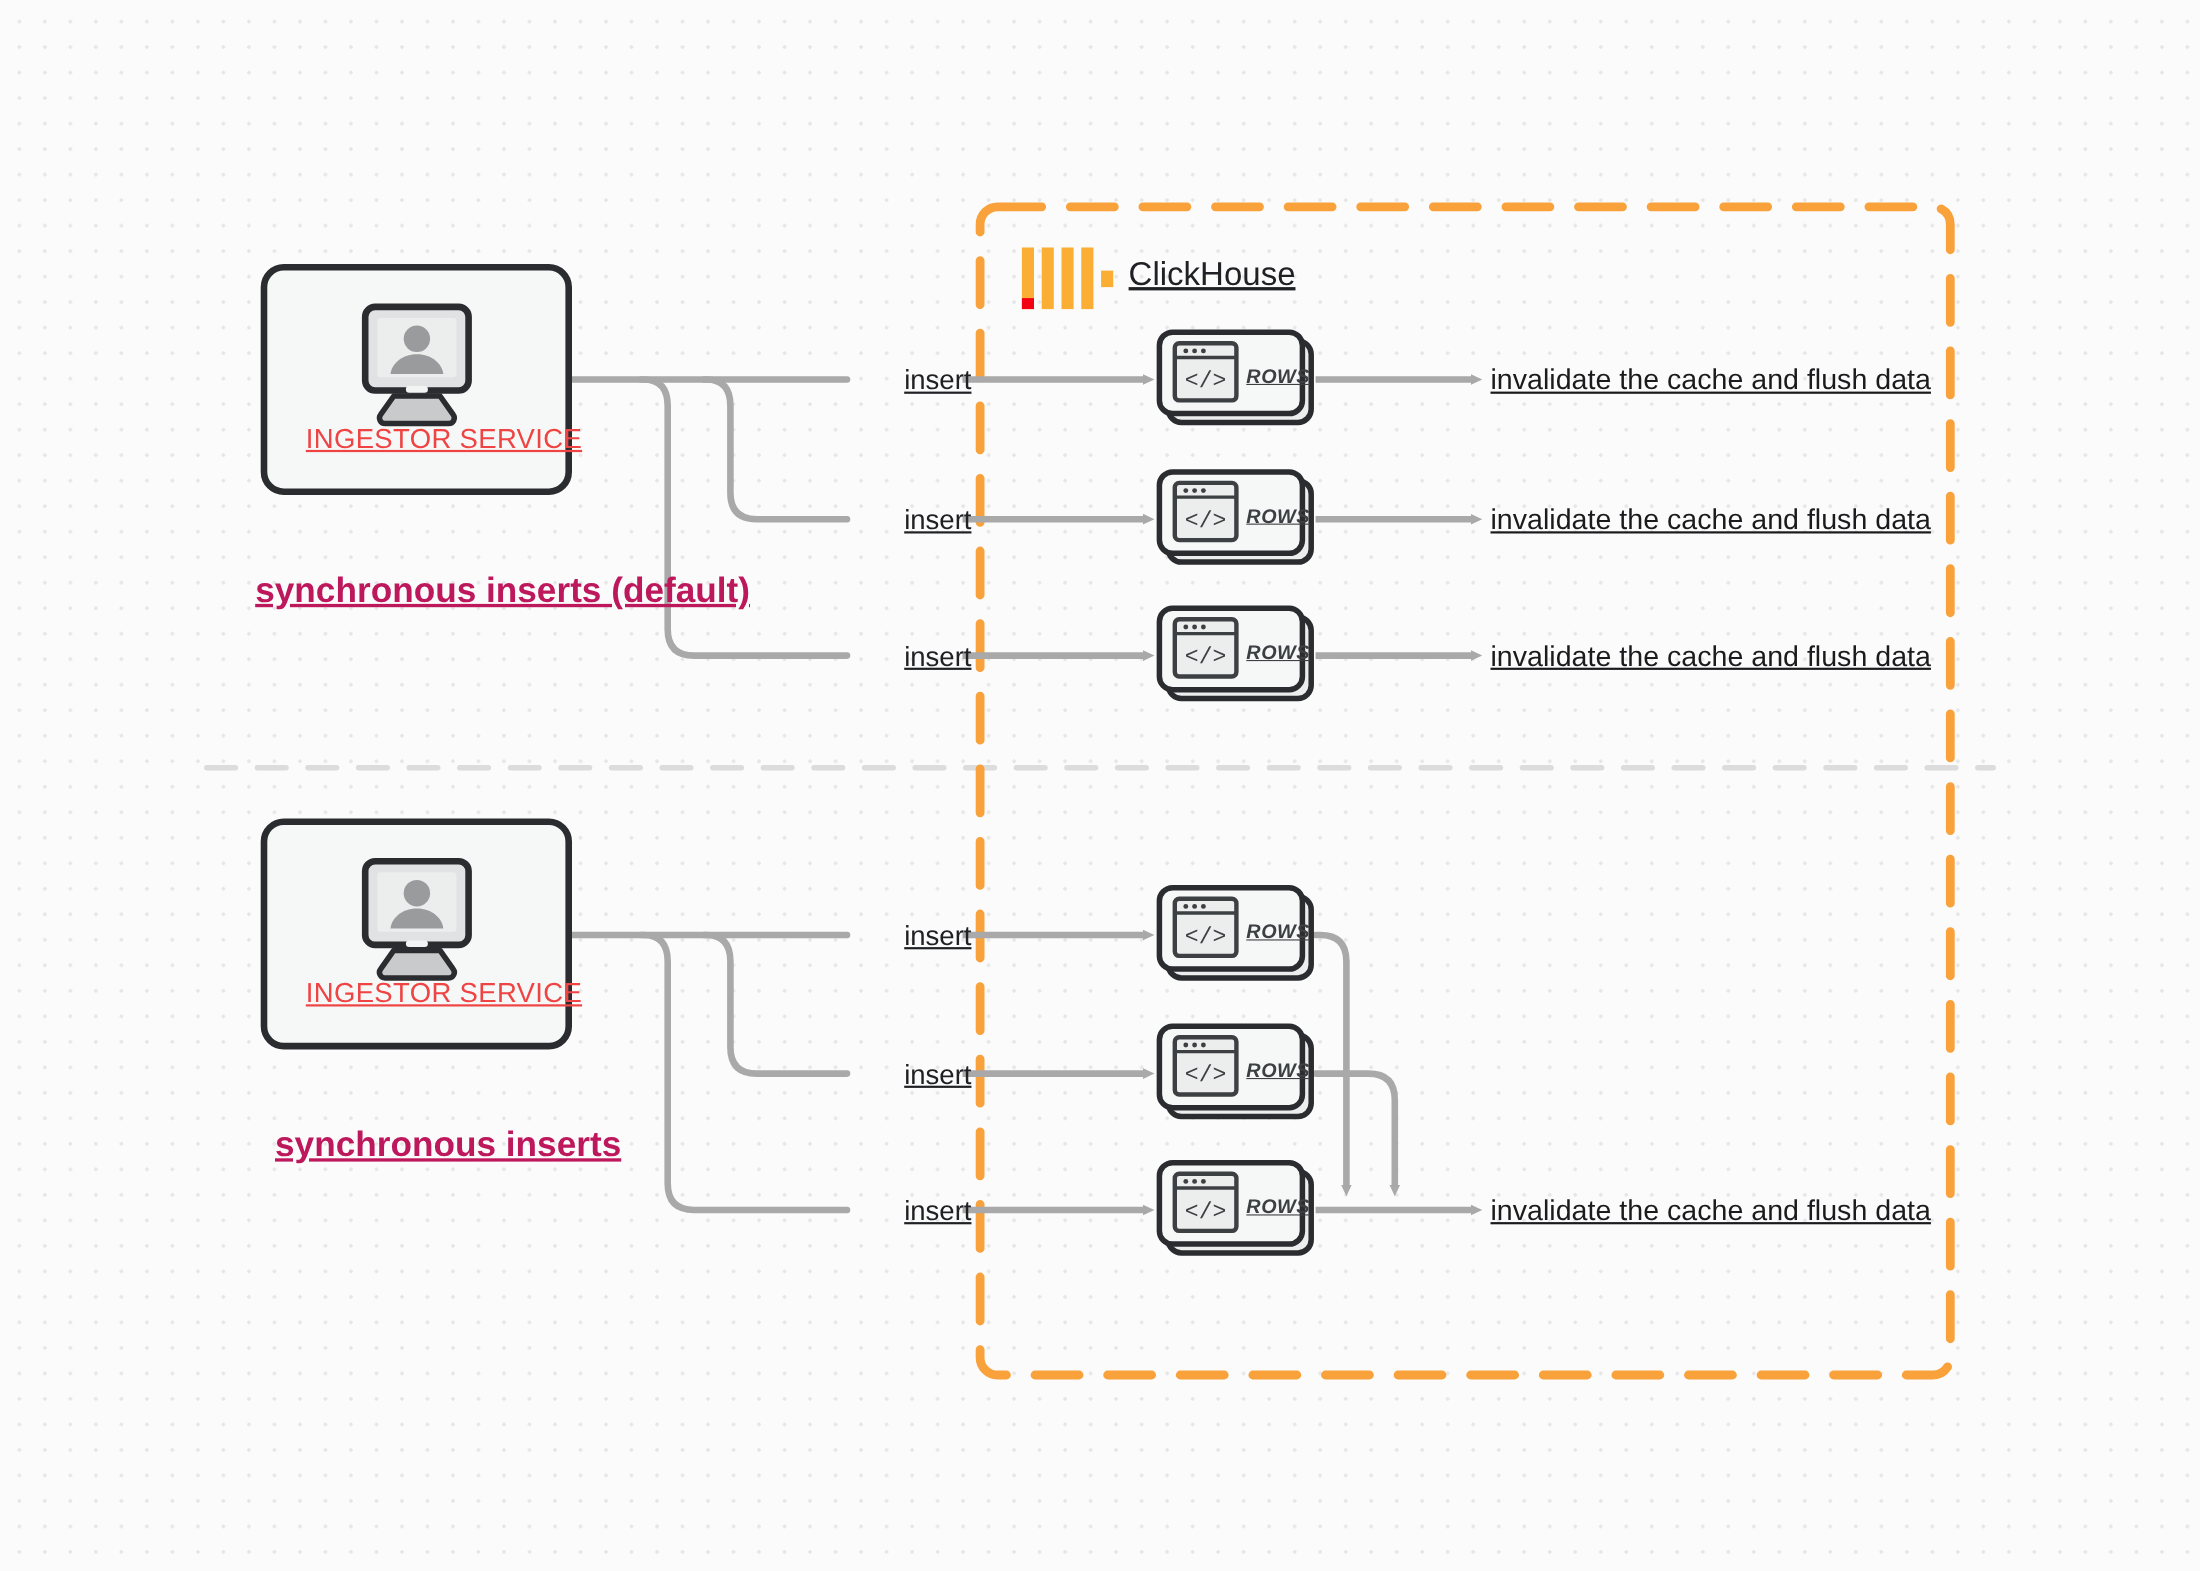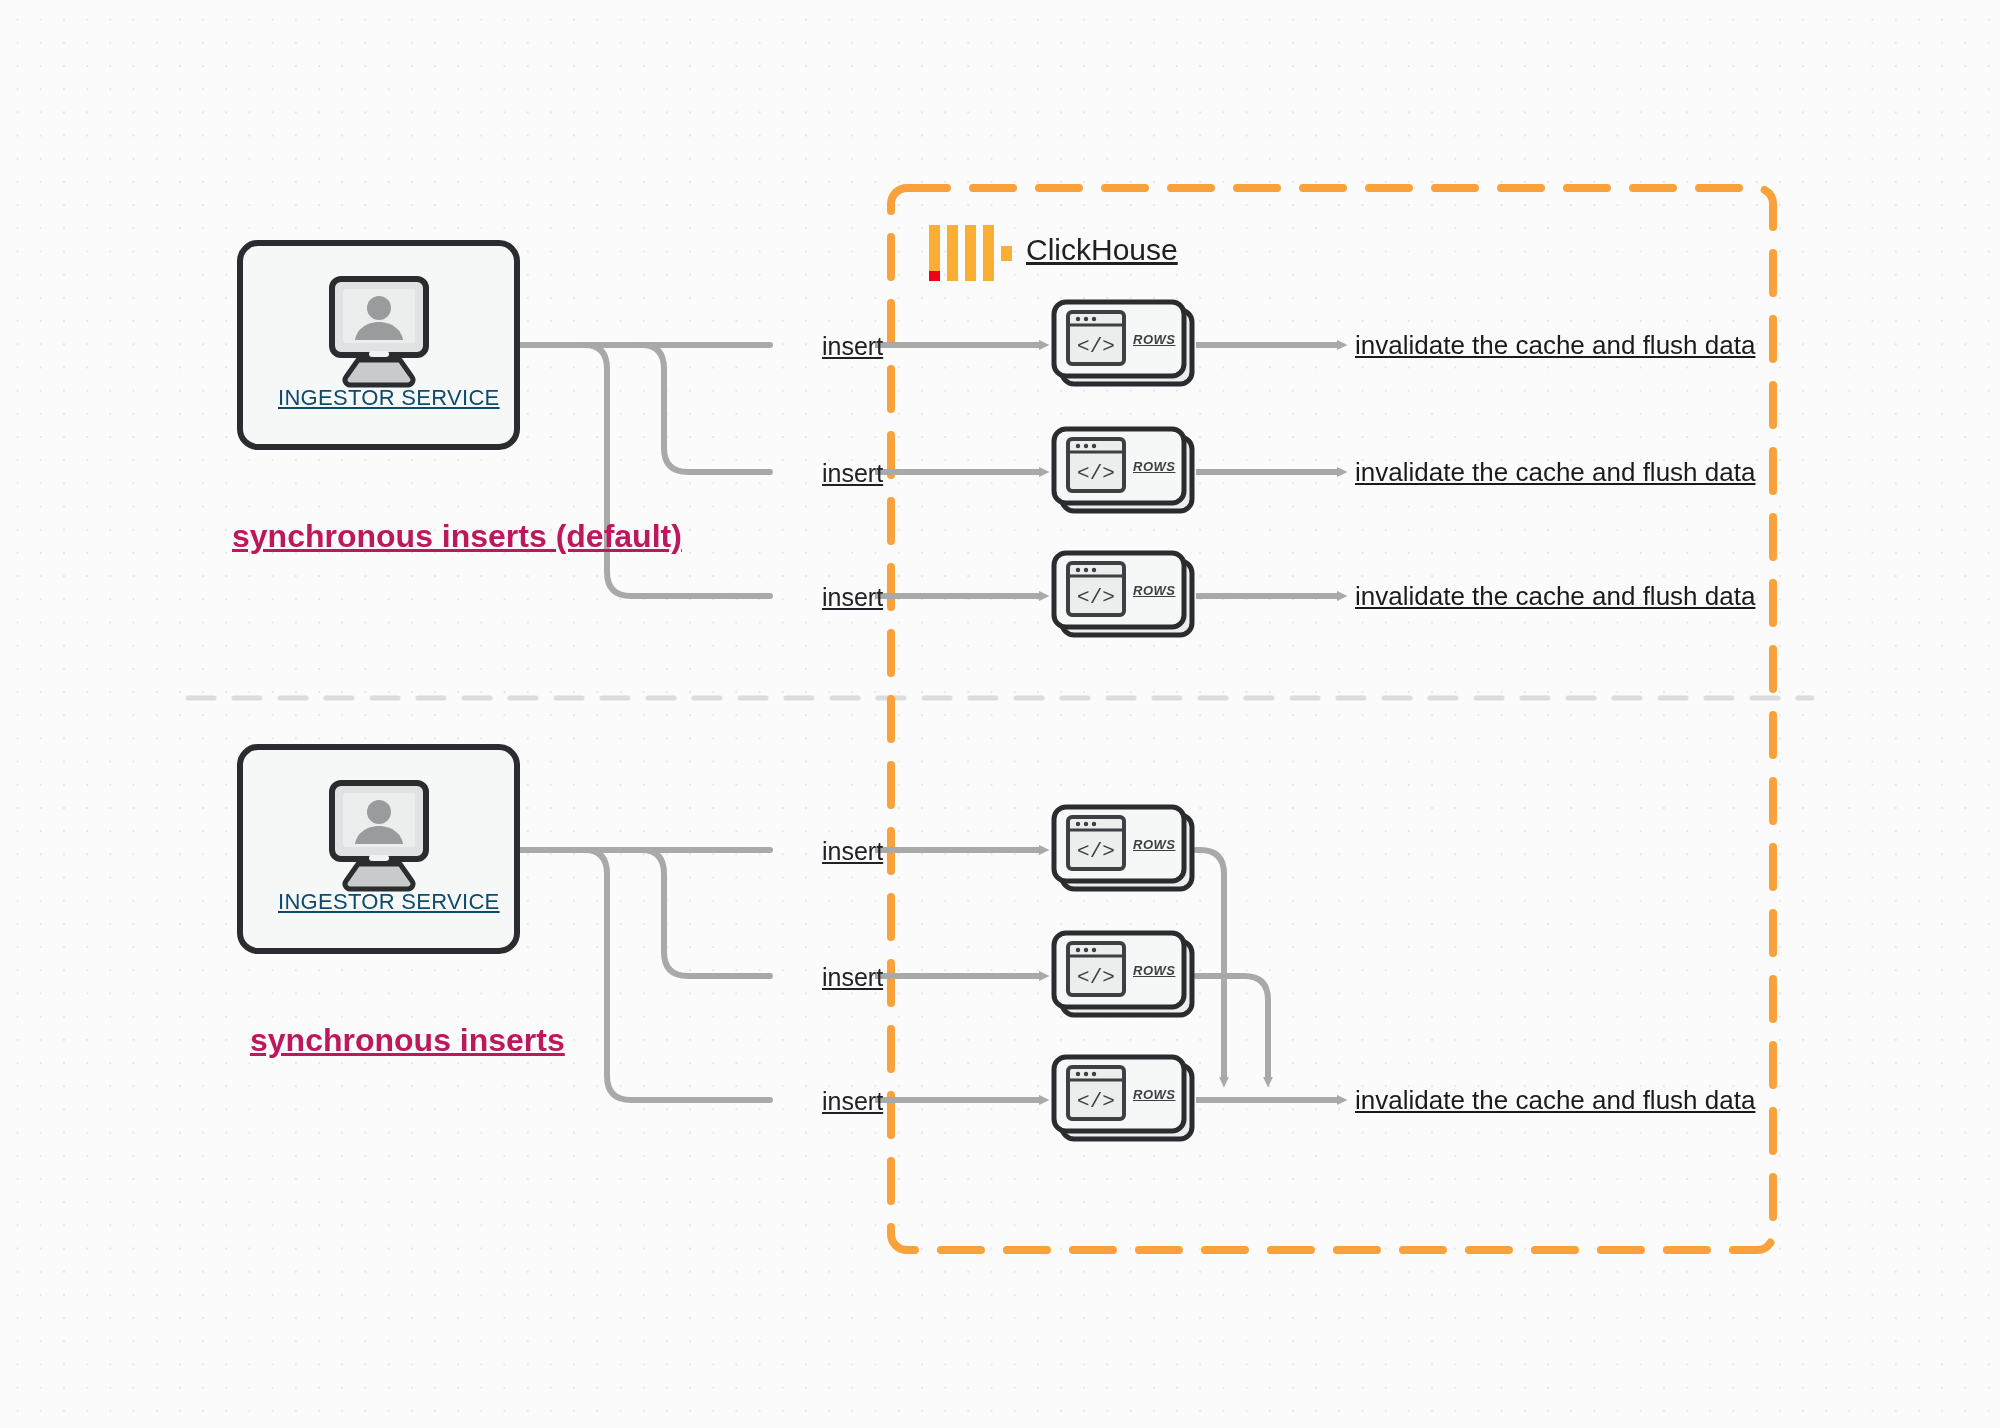--- a/index.html
+++ b/index.html
@@ -11,24 +11,24 @@
     background-position:6px 8px;
     font-family:"Liberation Sans", sans-serif;
     overflow:hidden;
     position:relative;
   }
   #stage{position:absolute;inset:0;width:2000px;height:1428px;}
   svg.layer{position:absolute;left:0;top:0;width:2000px;height:1428px;overflow:visible;}
   .txt{position:absolute;white-space:nowrap;color:#1f1f21;text-decoration:underline;}
   .insert-lbl{font-size:25px;color:#202124;margin-left:29px;}
   .flush-lbl{font-size:26px;color:#1b1b1d;}
-  .svc-lbl{font-size:22px;color:#0c4a6e;letter-spacing:.3px;}
+  .svc-lbl{font-size:25px;color:#ef4444;letter-spacing:.3px;}
   .section-lbl{font-size:32px;font-weight:bold;color:#be185d;}
   .brand-lbl{font-size:30px;color:#202124;}
-  .rows-lbl{font-size:13px;font-style:italic;font-weight:bold;color:#3c4043;letter-spacing:.5px;}
+  .rows-lbl{font-size:18px;font-style:italic;font-weight:bold;color:#3c4043;letter-spacing:.5px;}
 </style>
 </head>
 <body>
 
 <div id="stage">
 
   <svg class="layer" viewBox="0 0 2000 1428">
     <defs>
       <marker id="arrowR" markerWidth="11" markerHeight="11" refX="1" refY="5.5" orient="auto" markerUnits="userSpaceOnUse">
         <path d="M0,0.6 L10.5,5.5 L0,10.4 Z" fill="#a9a9a9"></path>

